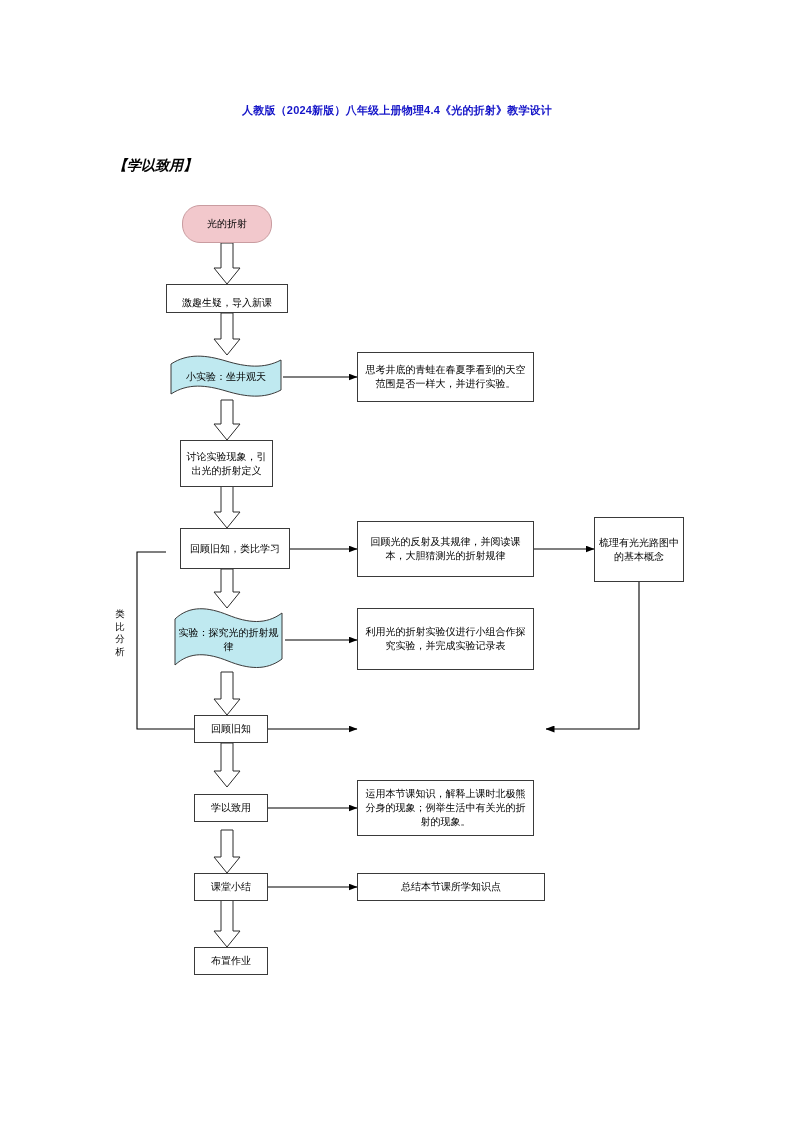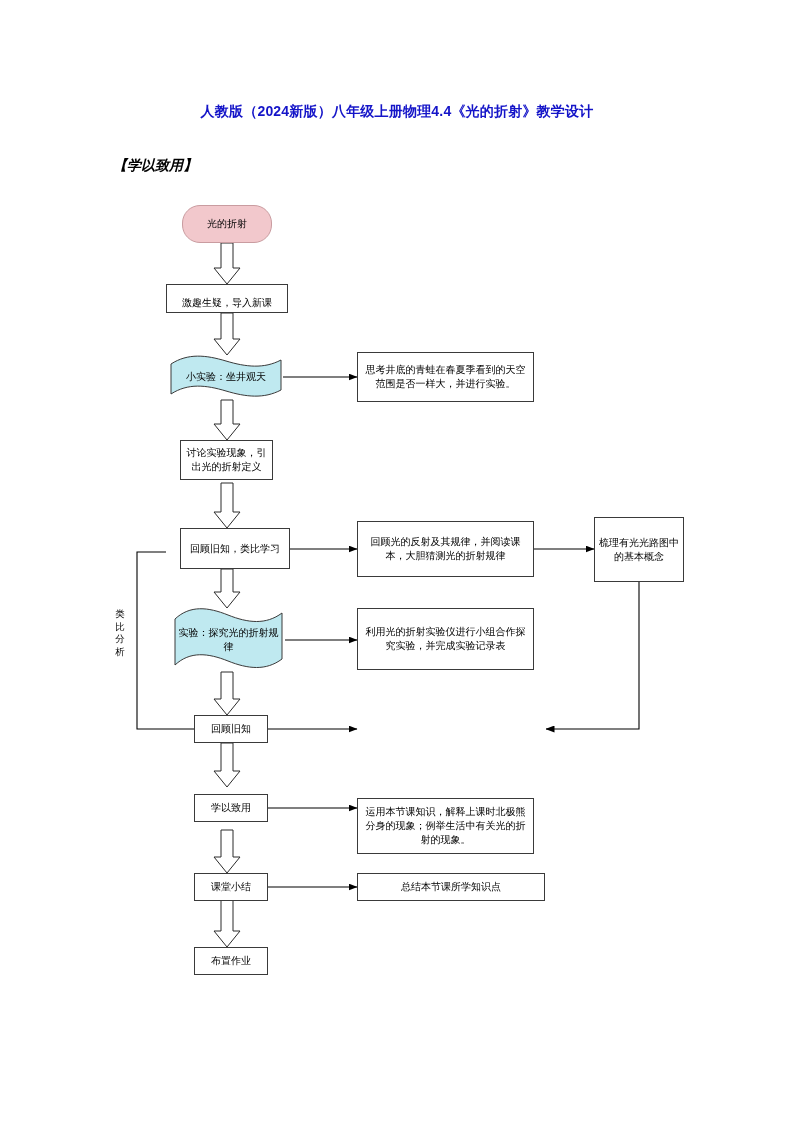--- a/index.html
+++ b/index.html
@@ -22,21 +22,21 @@
   }
   
   .doc-title {
     position: absolute;
     left: 0;
     top: 103px;
     width: 794px;
     text-align: center;
     font-family: "Liberation Sans", "DejaVu Sans", sans-serif;
     font-weight: bold;
-    font-size: 14px;
+    font-size: 11px;
     letter-spacing: 0.2px;
     color: #1414c8;
     white-space: nowrap;
   }
   .section-label {
     position: absolute;
     left: 113px;
     top: 157px;
     font-family: "Liberation Serif", "DejaVu Serif", serif;
     font-style: italic;
@@ -179,21 +179,21 @@
     <svg class="ribbon-svg" viewBox="0 0 116 46" preserveAspectRatio="none">
       <path d="M3,10 C20,-1 38,1 58,7 C78,13 96,15 113,6 L113,36 C96,45 78,43 58,37 C38,31 20,29 3,40 Z" fill="#bfe9f0" stroke="#3a3a3a" stroke-width="1"></path>
     </svg>
     <span class="ribbon-text">小实验：坐井观天</span>
   </div>
 
   <div class="node node-rect" style="left:357px; top:352px; width:177px; height:50px;justify-content:center;">
     <span>思考井底的青蛙在春夏季看到的天空范围是否一样大，并进行实验。</span>
   </div>
 
-  <div class="node node-rect" style="left:180px; top:440px; width:93px; height:40px;">
+  <div class="node node-rect" style="left:180px; top:440px; width:93px; height:47px;">
     <span>讨论实验现象，引出光的折射定义</span>
   </div>
 
   <div class="node node-rect" style="left:180px; top:528px; width:110px; height:41px;">
     <span>回顾旧知，类比学习</span>
   </div>
 
   <div class="node node-rect" style="left:594px; top:517px; width:90px; height:65px;">
     <span>梳理有光光路图中的基本概念</span>
   </div>
@@ -215,21 +215,21 @@
 
   <div class="node node-rect" style="left:194px; top:715px; width:74px; height:28px;">
     <span>回顾旧知</span>
   </div>
 
 
   <div class="node node-rect" style="left:194px; top:794px; width:74px; height:28px;">
     <span>学以致用</span>
   </div>
 
-  <div class="node node-rect" style="left:357px; top:780px; width:177px; height:56px;margin-top:18px;">
+  <div class="node node-rect" style="left:357px; top:780px; width:177px; height:56px;">
     <span>运用本节课知识，解释上课时北极熊分身的现象；例举生活中有关光的折射的现象。</span>
   </div>
 
   <div class="node node-rect" style="left:194px; top:873px; width:74px; height:28px;text-align:right;">
     <span>课堂小结</span>
   </div>
 
   <div class="node node-rect" style="left:357px; top:873px; width:188px; height:28px;">
     <span>总结本节课所学知识点</span>
   </div>

